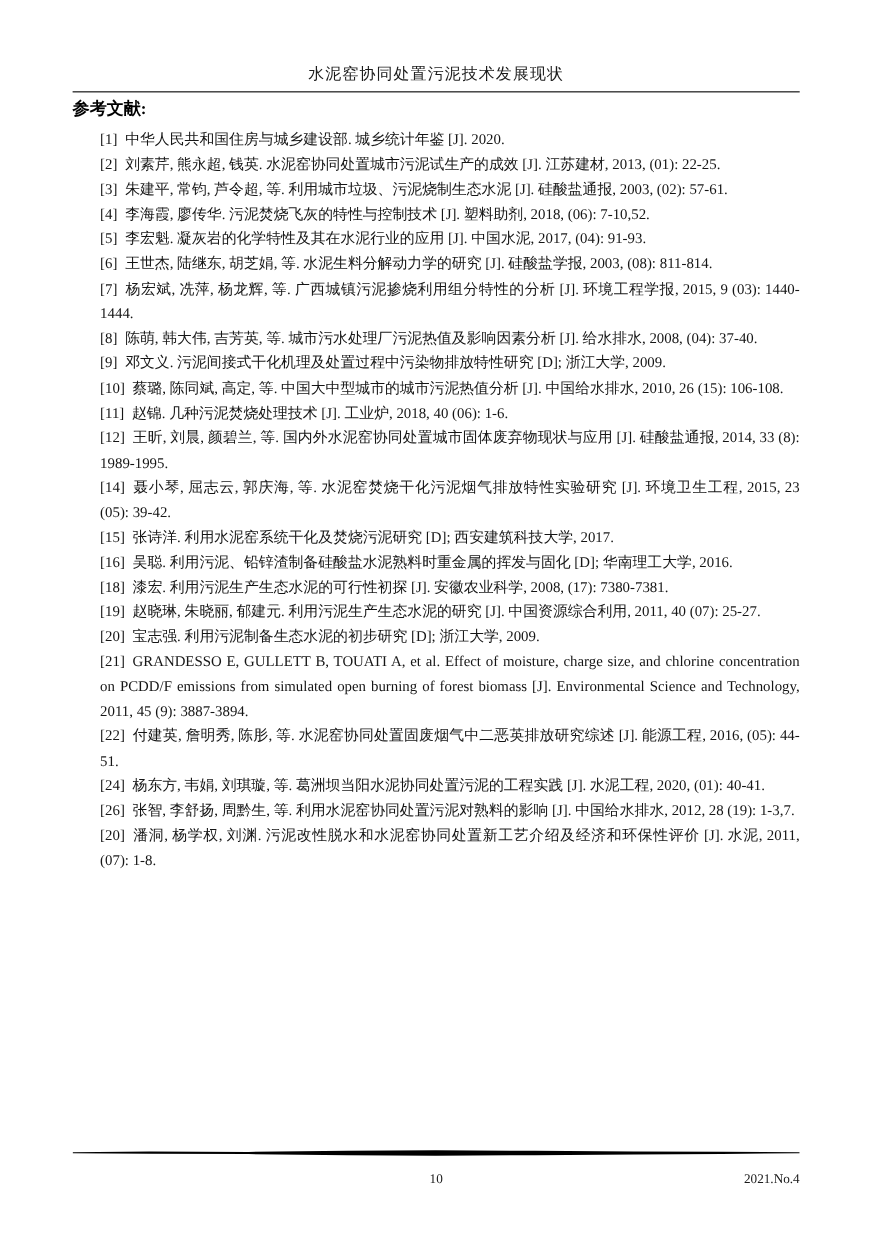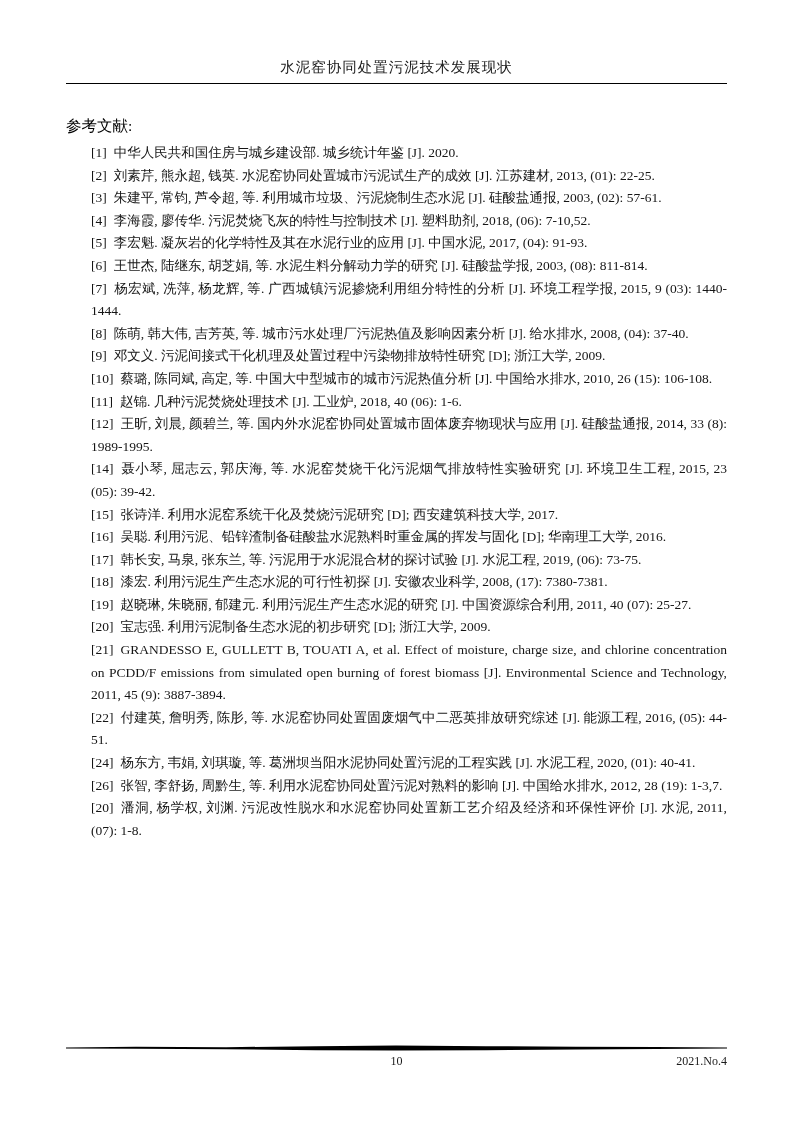--- a/index.html
+++ b/index.html
@@ -37,25 +37,24 @@
   }
   
   .refs-block {
     position: absolute;
     left: 66px;
     width: 661px;
     top: 88px;
   }
   .refs-heading {
     font-size: 15.5px;
-    font-weight: normal;
+    font-weight: bold;
     color: #000;
     margin-bottom: 4px;
     line-height: 24px;
-    margin-top: 26px;
   }
   .ref {
     font-size: 13.5px;
     line-height: 22.6px;
     text-align: justify;
     color: #151515;
     margin-left: 25px;
   }
   .ref-num {
     margin-right: 7px;
@@ -68,21 +67,21 @@
     top: 1044px;
   }
   .footer-rule-svg {
     display: block;
     width: 100%;
     height: 8px;
   }
   .footer-row {
     position: relative;
     height: 18px;
-    margin-top: 2px;
+    margin-top: 12px;
   }
   .footer-page {
     position: absolute;
     left: 0;
     right: 0;
     text-align: center;
     font-size: 12px;
     color: #1a1a1a;
   }
   .footer-issue {
@@ -113,21 +112,20 @@
         <p class="ref"><span class="ref-num">[6]</span><span class="ref-text">王世杰, 陆继东, 胡芝娟, 等. 水泥生料分解动力学的研究 [J]. 硅酸盐学报, 2003, (08): 811-814.</span></p>
         <p class="ref"><span class="ref-num">[7]</span><span class="ref-text">杨宏斌, 冼萍, 杨龙辉, 等. 广西城镇污泥掺烧利用组分特性的分析 [J]. 环境工程学报, 2015, 9 (03): 1440-1444.</span></p>
         <p class="ref"><span class="ref-num">[8]</span><span class="ref-text">陈萌, 韩大伟, 吉芳英, 等. 城市污水处理厂污泥热值及影响因素分析 [J]. 给水排水, 2008, (04): 37-40.</span></p>
         <p class="ref"><span class="ref-num">[9]</span><span class="ref-text">邓文义. 污泥间接式干化机理及处置过程中污染物排放特性研究 [D]; 浙江大学, 2009.</span></p>
         <p class="ref"><span class="ref-num">[10]</span><span class="ref-text">蔡璐, 陈同斌, 高定, 等. 中国大中型城市的城市污泥热值分析 [J]. 中国给水排水, 2010, 26 (15): 106-108.</span></p>
         <p class="ref"><span class="ref-num">[11]</span><span class="ref-text">赵锦. 几种污泥焚烧处理技术 [J]. 工业炉, 2018, 40 (06): 1-6.</span></p>
         <p class="ref"><span class="ref-num">[12]</span><span class="ref-text">王昕, 刘晨, 颜碧兰, 等. 国内外水泥窑协同处置城市固体废弃物现状与应用 [J]. 硅酸盐通报, 2014, 33 (8): 1989-1995.</span></p>
         <p class="ref"><span class="ref-num">[14]</span><span class="ref-text">聂小琴, 屈志云, 郭庆海, 等. 水泥窑焚烧干化污泥烟气排放特性实验研究 [J]. 环境卫生工程, 2015, 23 (05): 39-42.</span></p>
         <p class="ref"><span class="ref-num">[15]</span><span class="ref-text">张诗洋. 利用水泥窑系统干化及焚烧污泥研究 [D]; 西安建筑科技大学, 2017.</span></p>
         <p class="ref"><span class="ref-num">[16]</span><span class="ref-text">吴聪. 利用污泥、铅锌渣制备硅酸盐水泥熟料时重金属的挥发与固化 [D]; 华南理工大学, 2016.</span></p>
-        <p class="ref"><span class="ref-num">[17]</span><span class="ref-text">韩长安, 马泉, 张东兰, 等. 污泥用于水泥混合材的探讨试验 [J]. 水泥工程, 2019, (06): 73-75.</span></p>
         <p class="ref"><span class="ref-num">[18]</span><span class="ref-text">漆宏. 利用污泥生产生态水泥的可行性初探 [J]. 安徽农业科学, 2008, (17): 7380-7381.</span></p>
         <p class="ref"><span class="ref-num">[19]</span><span class="ref-text">赵晓琳, 朱晓丽, 郁建元. 利用污泥生产生态水泥的研究 [J]. 中国资源综合利用, 2011, 40 (07): 25-27.</span></p>
         <p class="ref"><span class="ref-num">[20]</span><span class="ref-text">宝志强. 利用污泥制备生态水泥的初步研究 [D]; 浙江大学, 2009.</span></p>
         <p class="ref"><span class="ref-num">[21]</span><span class="ref-text">GRANDESSO E, GULLETT B, TOUATI A, et al. Effect of moisture, charge size, and chlorine concentration on PCDD/F emissions from simulated open burning of forest biomass [J]. Environmental Science and Technology, 2011, 45 (9): 3887-3894.</span></p>
         <p class="ref"><span class="ref-num">[22]</span><span class="ref-text">付建英, 詹明秀, 陈肜, 等. 水泥窑协同处置固废烟气中二恶英排放研究综述 [J]. 能源工程, 2016, (05): 44-51.</span></p>
         <p class="ref"><span class="ref-num">[24]</span><span class="ref-text">杨东方, 韦娟, 刘琪璇, 等. 葛洲坝当阳水泥协同处置污泥的工程实践 [J]. 水泥工程, 2020, (01): 40-41.</span></p>
         <p class="ref"><span class="ref-num">[26]</span><span class="ref-text">张智, 李舒扬, 周黔生, 等. 利用水泥窑协同处置污泥对熟料的影响 [J]. 中国给水排水, 2012, 28 (19): 1-3,7.</span></p>
         <p class="ref"><span class="ref-num">[20]</span><span class="ref-text">潘洞, 杨学权, 刘渊. 污泥改性脱水和水泥窑协同处置新工艺介绍及经济和环保性评价 [J]. 水泥, 2011, (07): 1-8.</span></p>
       </div>
   </div>

